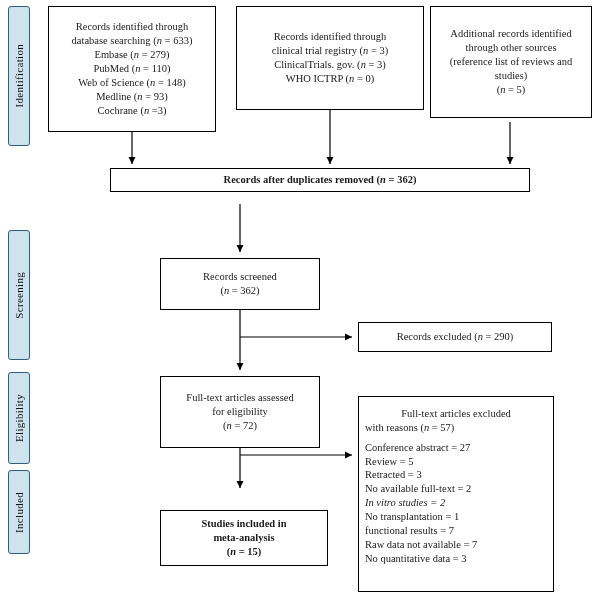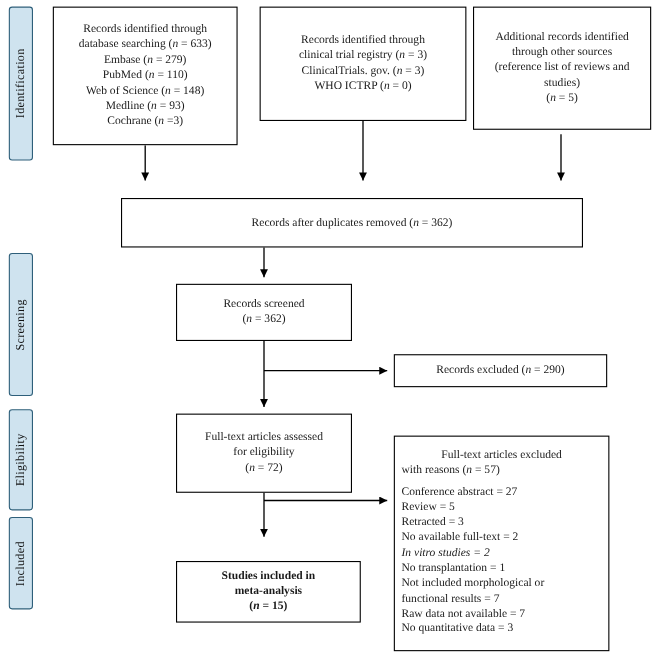--- a/index.html
+++ b/index.html
@@ -129,21 +129,21 @@
   </div>
 
   <div class="box" style="left:430px; top:6px; width:162px; height:112px;">
     <div class="line">Additional records identified</div>
     <div class="line">through other sources</div>
     <div class="line">(reference list of reviews and</div>
     <div class="line">studies)</div>
     <div class="line">(<i>n</i> = 5)</div>
   </div>
 
-  <div class="box" style="left:110px; top:180px; width:420px; height:45px;">
+  <div class="box" style="left:110px; top:168px; width:420px; height:24px;font-weight:bold;">
     <div class="line">Records after duplicates removed (<i>n</i> = 362)</div>
   </div>
 
   <div class="box" style="left:160px; top:258px; width:160px; height:52px;">
     <div class="line">Records screened</div>
     <div class="line">(<i>n</i> = 362)</div>
   </div>
 
   <div class="box" style="left:358px; top:322px; width:194px; height:30px;">
     <div class="line">Records excluded (<i>n</i> = 290)</div>
@@ -158,21 +158,20 @@
   <div class="box left-align center-first" style="left:358px; top:396px; width:196px; height:196px; justify-content:flex-start; padding-top:10px;">
     <div class="line">Full-text articles excluded</div>
     <div class="line">with reasons (<i>n</i> = 57)</div>
     <div class="line" style="height:6px;"></div>
     <div class="line">Conference abstract = 27</div>
     <div class="line">Review = 5</div>
     <div class="line">Retracted = 3</div>
     <div class="line">No available full-text = 2</div>
     <div class="line it">In vitro studies = 2</div>
     <div class="line">No transplantation = 1</div>
-    <div class="line">Not included morphological or</div>
     <div class="line">functional results = 7</div>
     <div class="line">Raw data not available = 7</div>
     <div class="line">No quantitative data = 3</div>
   </div>
 
   <div class="box" style="left:160px; top:510px; width:168px; height:56px;font-weight:bold;">
     <div class="line">Studies included in</div>
     <div class="line">meta-analysis</div>
     <div class="line">(<i>n</i> = 15)</div>
   </div>

